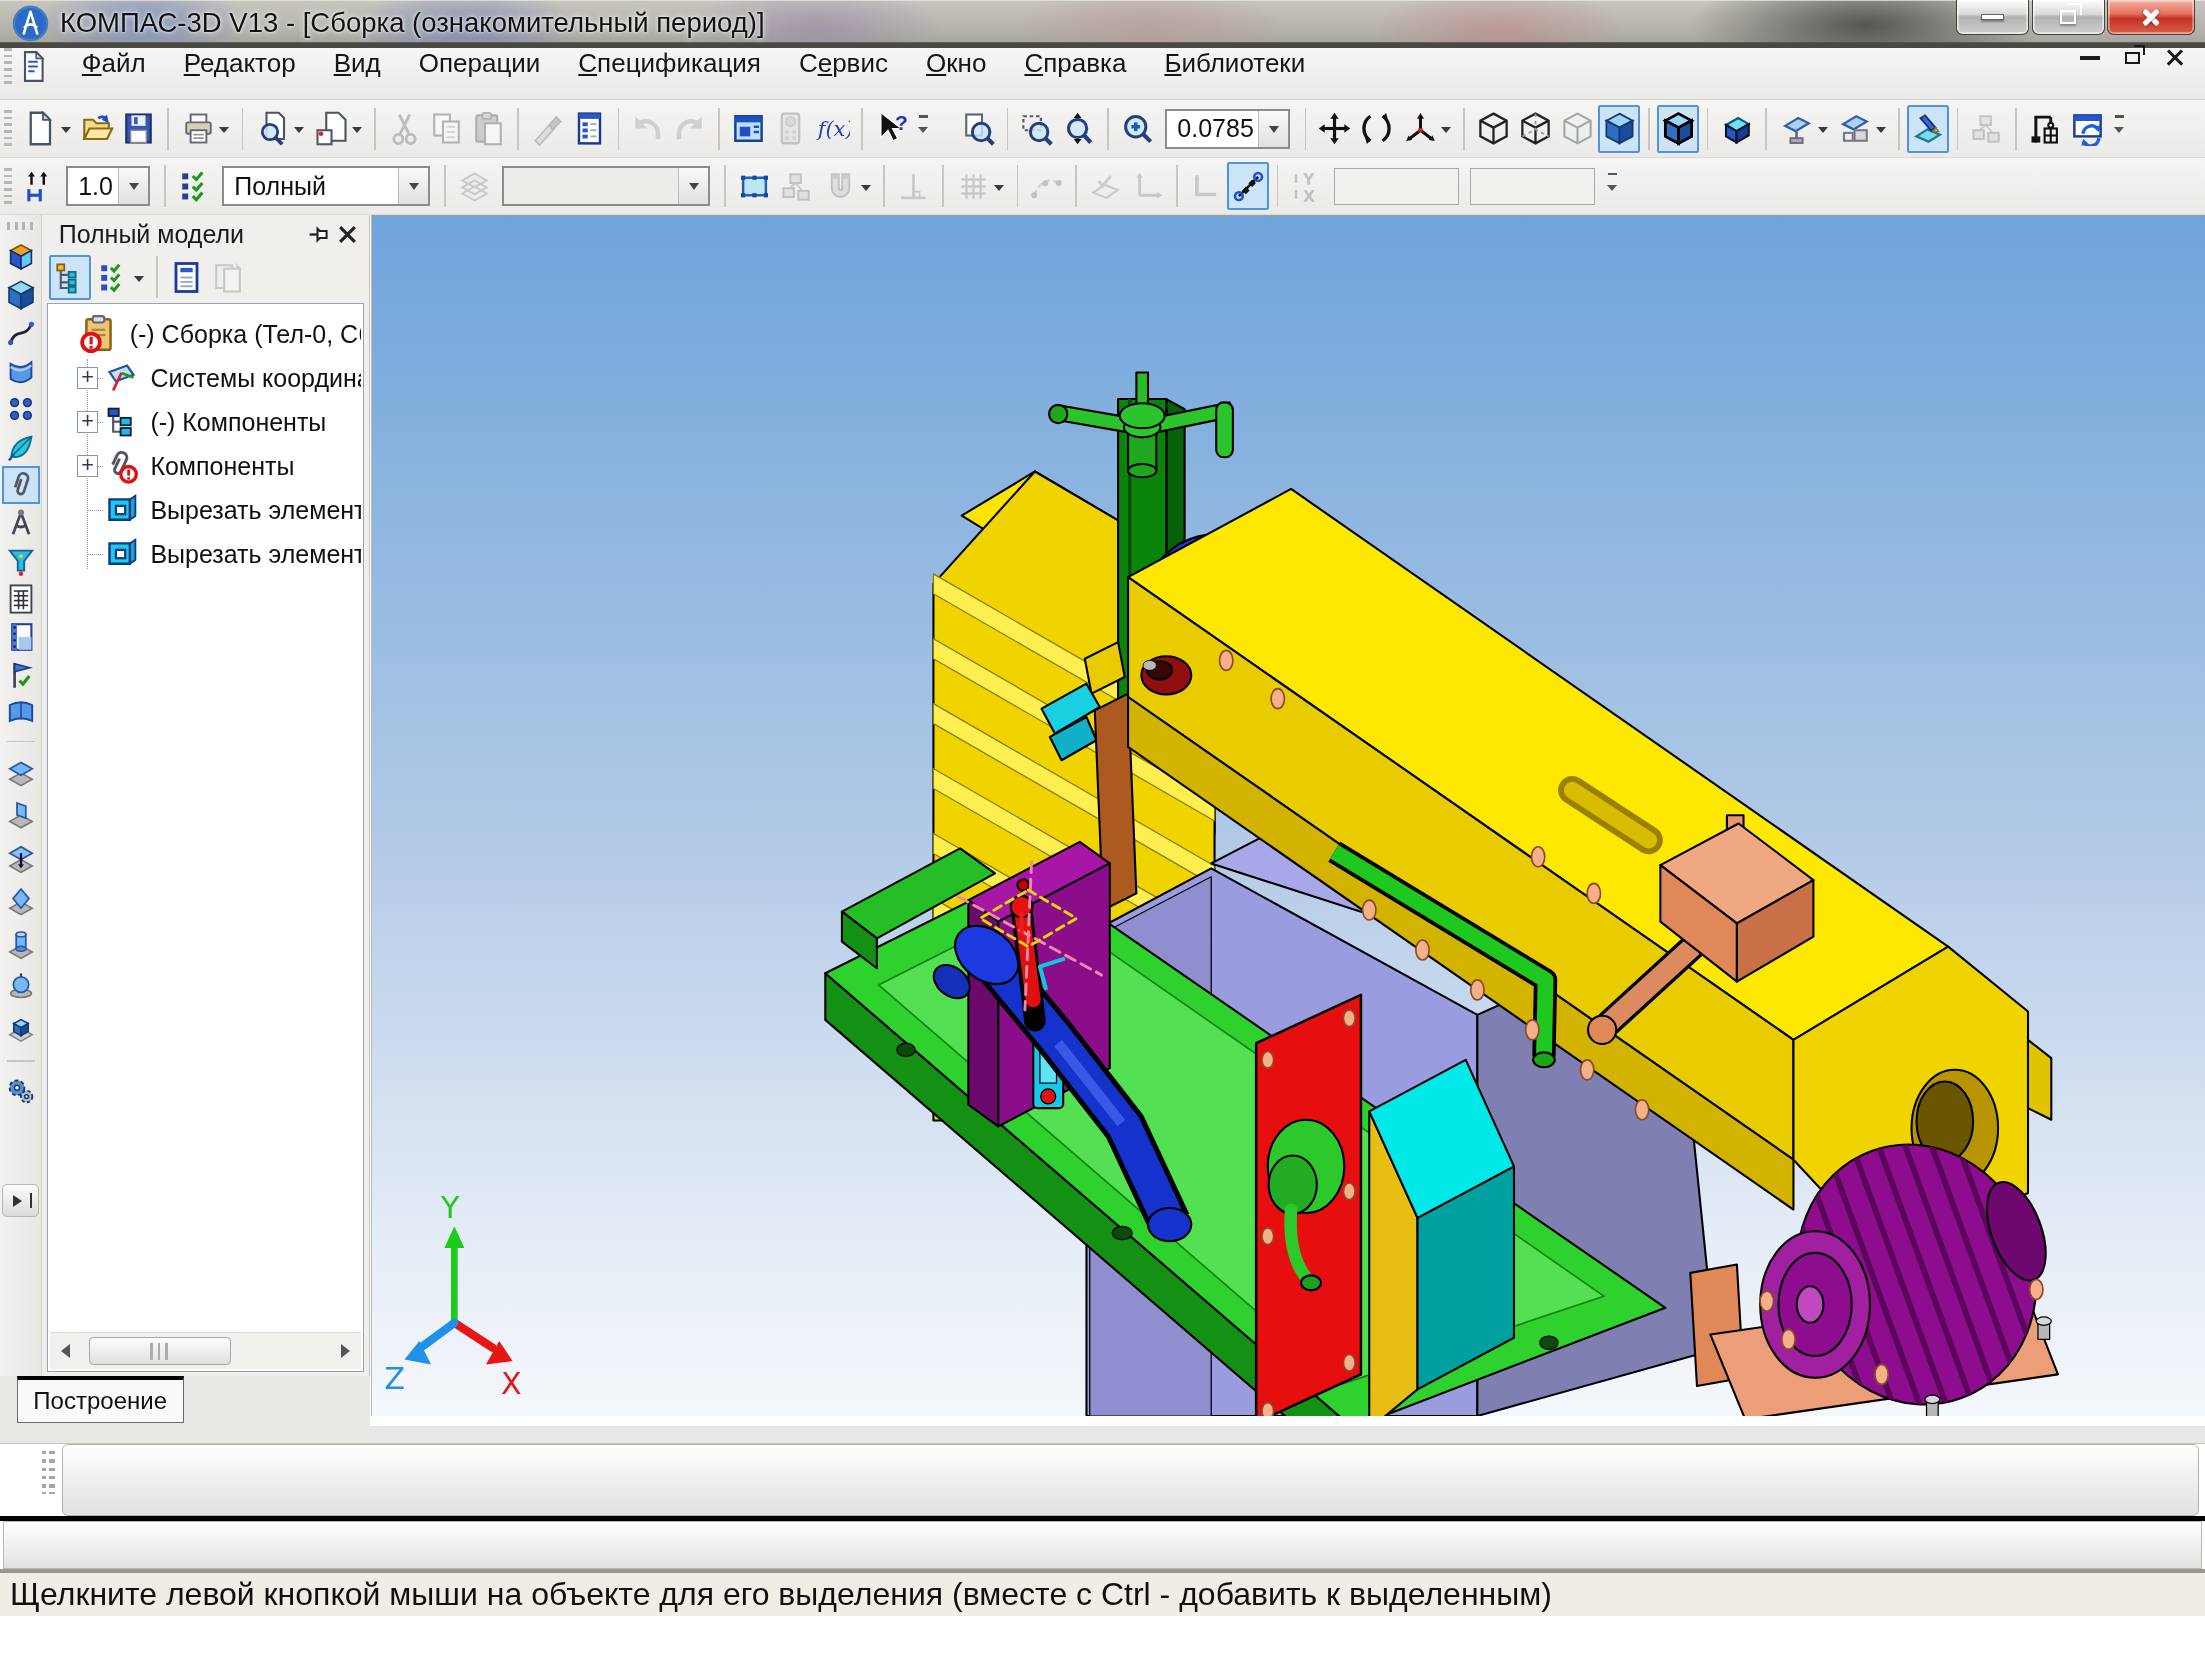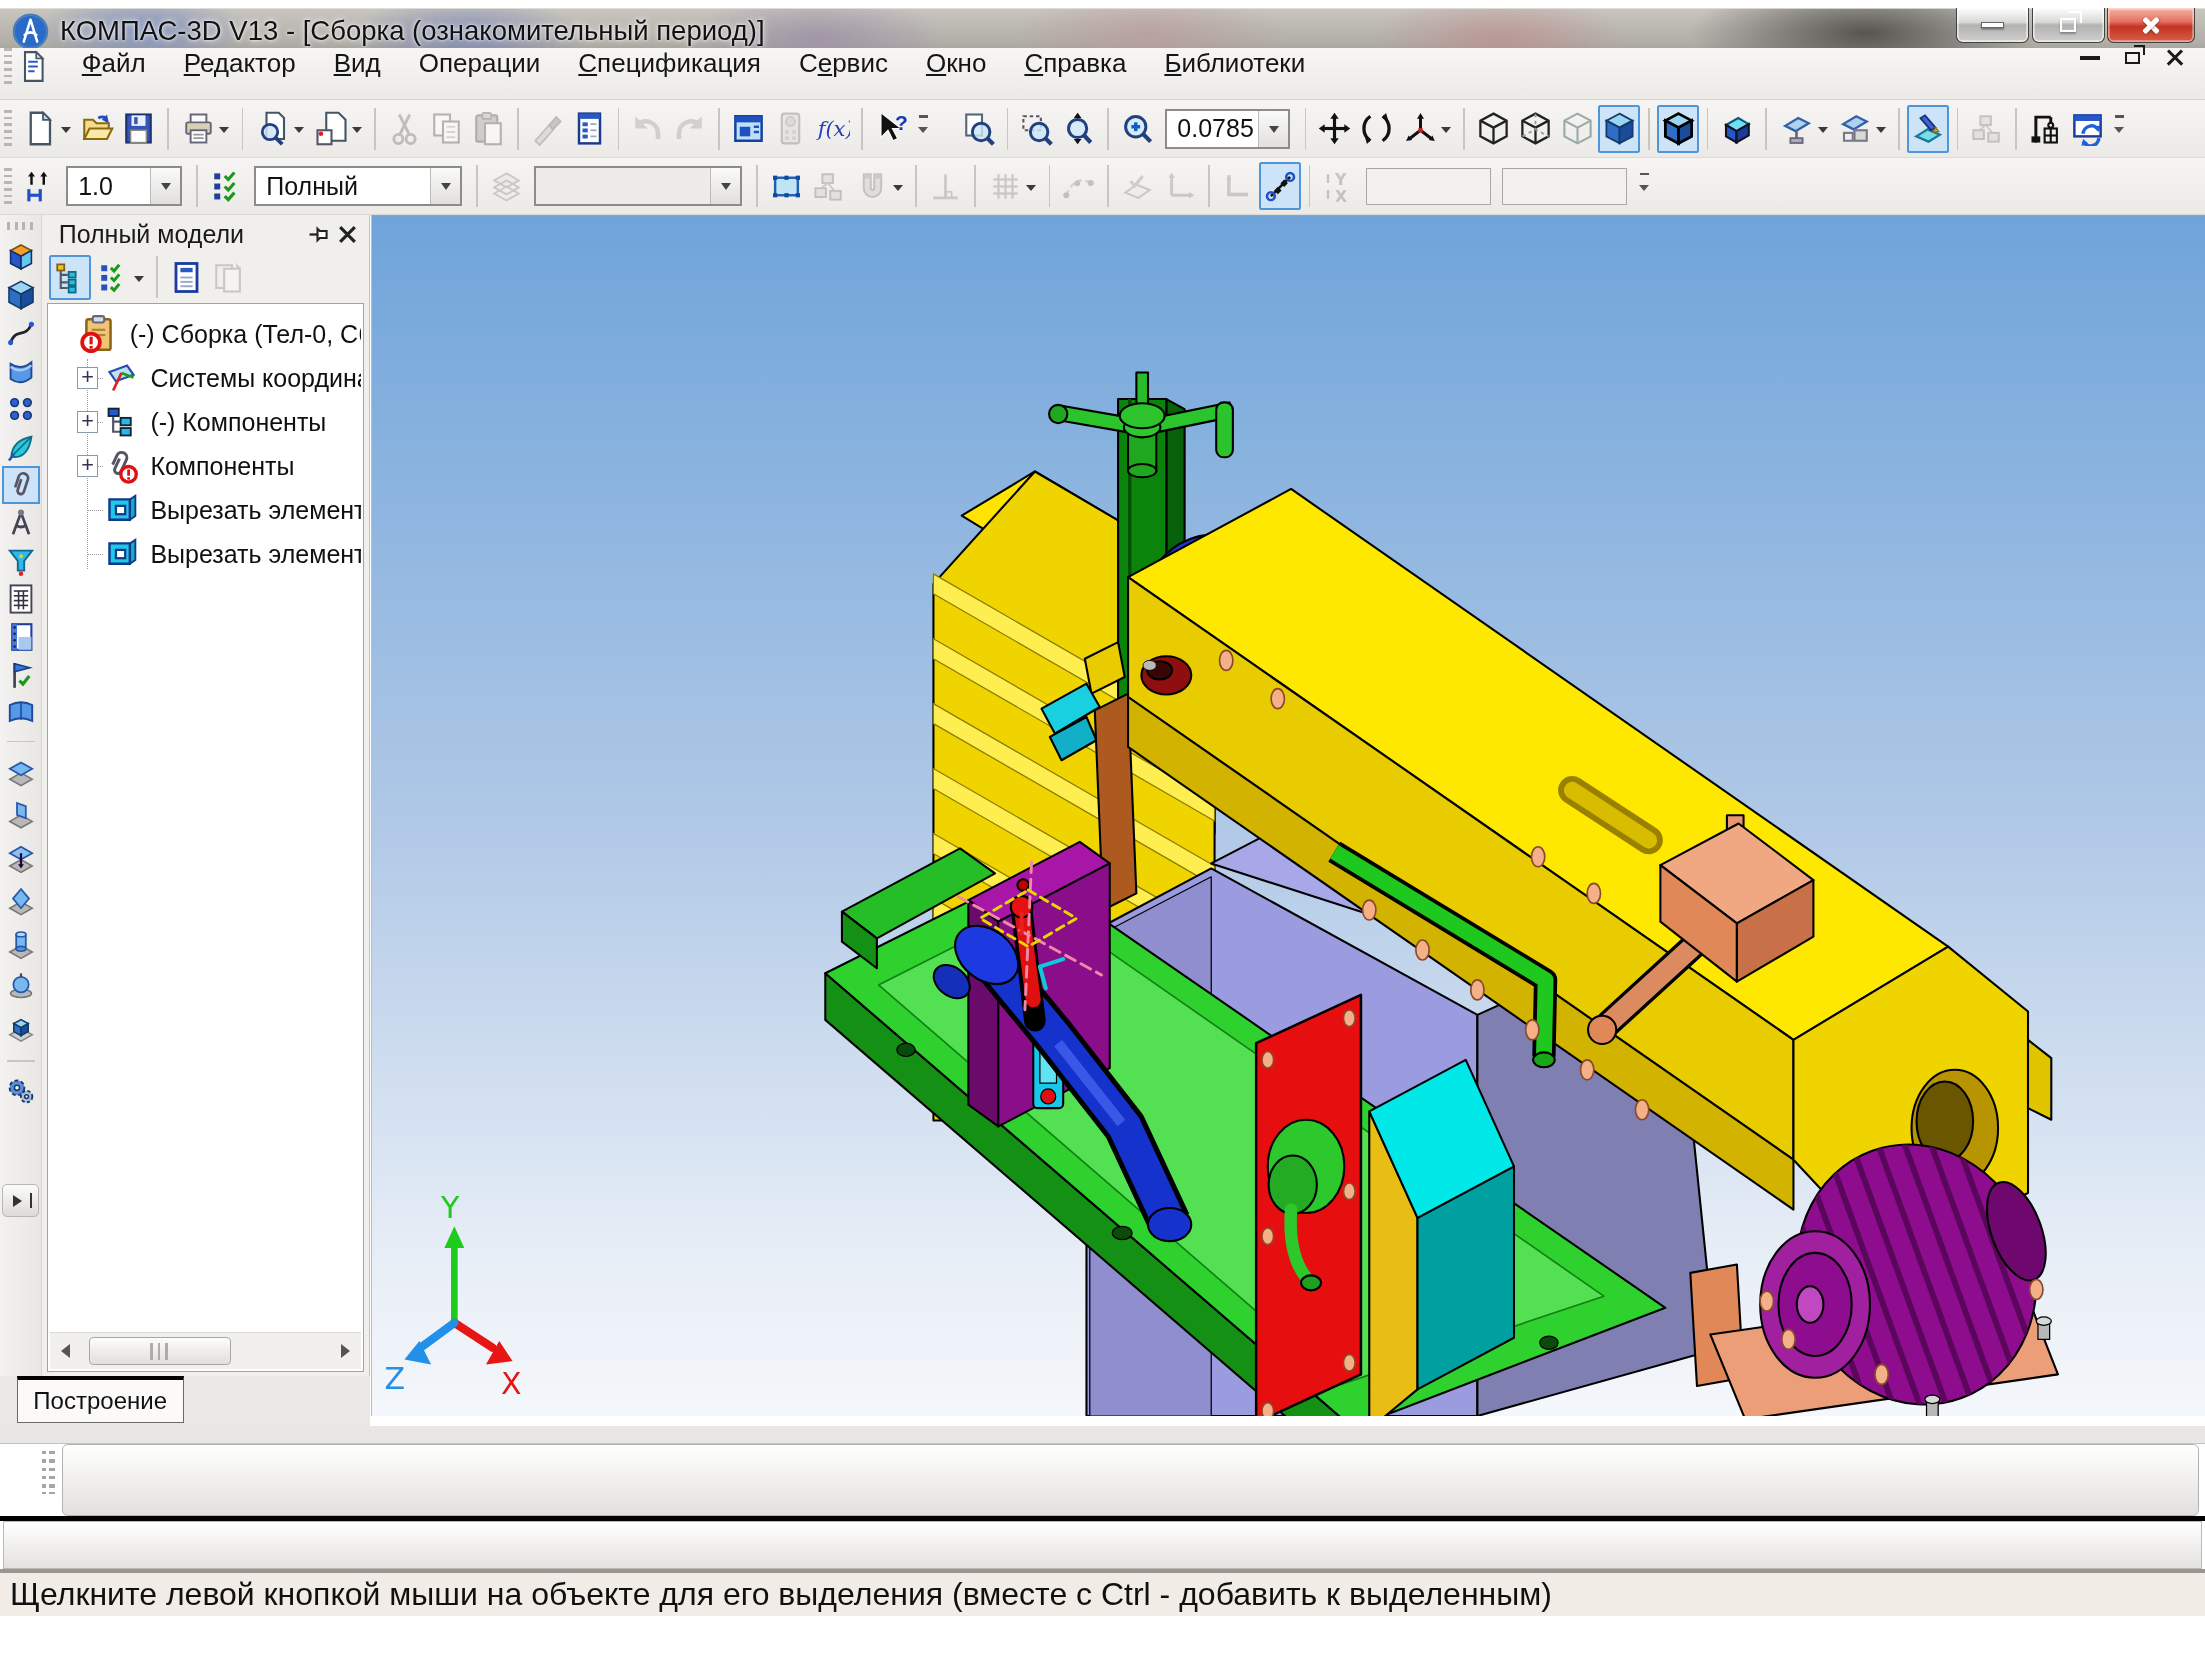--- a/index.html
+++ b/index.html
@@ -1,20 +1,20 @@
 <!DOCTYPE html>
 <html style="font-size:13.3px"><head>
 <meta charset="utf-8">
 <style>
 *{box-sizing:border-box;margin:0;padding:0}
 body{background:#fff}
 #app{position:relative;width:2205px;height:1666px;background:#fff;font-family:"Liberation Sans",sans-serif;overflow:hidden}
 
 
-.titlebar{position:absolute;left:0;top:8px;width:2205px;height:48px;
+.titlebar{position:absolute;left:0;top:0;width:2205px;height:48px;
  background:
  radial-gradient(150px 58px at 142px 23px,rgba(120,140,190,.85),rgba(120,140,190,0) 70%),
  radial-gradient(167px 58px at 466px 28px,rgba(110,125,180,.7),rgba(110,125,180,0) 70%),
  radial-gradient(183px 67px at 816px 30px,rgba(150,135,165,.65),rgba(150,135,165,0) 70%),
  radial-gradient(200px 67px at 1149px 27px,rgba(185,150,150,.6),rgba(185,150,150,0) 70%),
  radial-gradient(183px 67px at 1499px 30px,rgba(190,135,135,.6),rgba(190,135,135,0) 70%),
  radial-gradient(233px 75px at 1865px 25px,rgba(70,68,64,.85),rgba(70,68,64,0) 75%),
  linear-gradient(180deg,#c9c6c0,#b2afa9 70%,#a19e98);
  box-shadow:inset 0 -5.8px 0 #4a4843, inset 0 0.8px 0 #e8e6e2}
 .appicon{position:absolute;left:11.7px;top:5px;width:37px;height:37px}
@@ -929,21 +929,21 @@
       </button>
       <span class="tov"></span>
     </div>
  <div class="toolbar" id="toolbar-params">
       <span class="vgrip"></span>
       <button class="tbtn">
         <svg viewBox="0 0 20 20">
           <use href="#ic-meas"></use>
         </svg>
       </button>
-      <div class="combo" style="width: 116px; justify-content: center;">
+      <div class="combo" style="width: 84px; justify-content: center;">
         <span class="cval">1.0</span>
         <span class="carr"></span>
       </div>
       <i class="tsep"></i>
       <button class="tbtn">
         <svg viewBox="0 0 20 20">
           <use href="#ic-checks"></use>
         </svg>
       </button>
       <div class="combo" style="width: 208px;">

